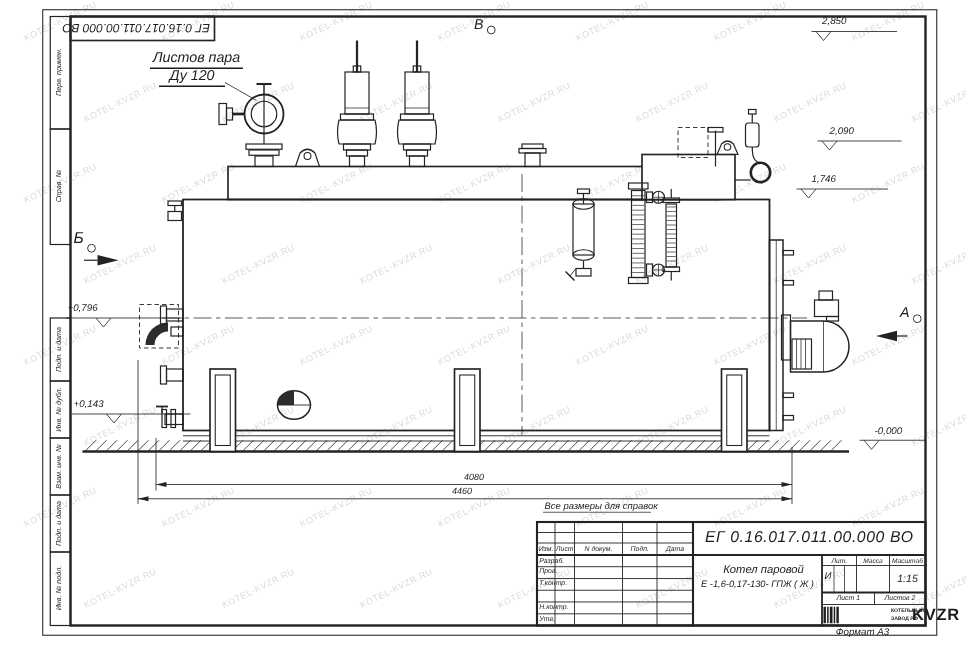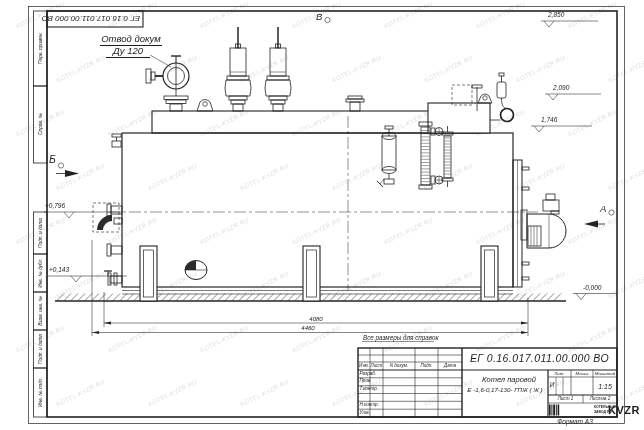--- a/index.html
+++ b/index.html
@@ -451,21 +451,21 @@
   <div class="t c stamp-top" style="left:50px;top:13.5px;width:90px;font-size:8px;">ЕГ 0.16.017.011.00.000  ВО</div>
 
   <div class="side-label" style="left:40px;top:48px;">Перв. примен.</div>
   <div class="side-label" style="left:40px;top:124px;">Справ. №</div>
   <div class="side-label" style="left:40px;top:233px;">Подп. и дата</div>
   <div class="side-label" style="left:40px;top:273px;">Инв. № дубл.</div>
   <div class="side-label" style="left:40px;top:311px;">Взам. инв. №</div>
   <div class="side-label" style="left:40px;top:349px;">Подп. и дата</div>
   <div class="side-label" style="left:40px;top:392px;">Инв. № подл.</div>
 
-  <div class="t c u" style="left:100px;top:34px;width:62px;font-size:9.5px;">Отвод докум</div>
+  <div class="t c u" style="left:100px;top:34px;width:62px;font-size:9.5px;">Листов пара</div>
   <div class="t c u" style="left:106px;top:46px;width:44px;font-size:9.5px;">Ду 120</div>
 
   <div class="t" style="left:49px;top:154px;font-size:10.5px;">Б</div>
   <div class="t" style="left:316px;top:12px;font-size:9.5px;">В</div>
   <div class="t" style="left:600px;top:204px;font-size:9.5px;">А</div>
 
   <div class="t" style="left:548px;top:12px;font-size:6.5px;">2,850</div>
   <div class="t" style="left:553px;top:85px;font-size:6.5px;">2,090</div>
   <div class="t" style="left:541px;top:117px;font-size:6.5px;">1,746</div>
   <div class="t" style="left:45px;top:203px;font-size:6.5px;">+0,796</div>

